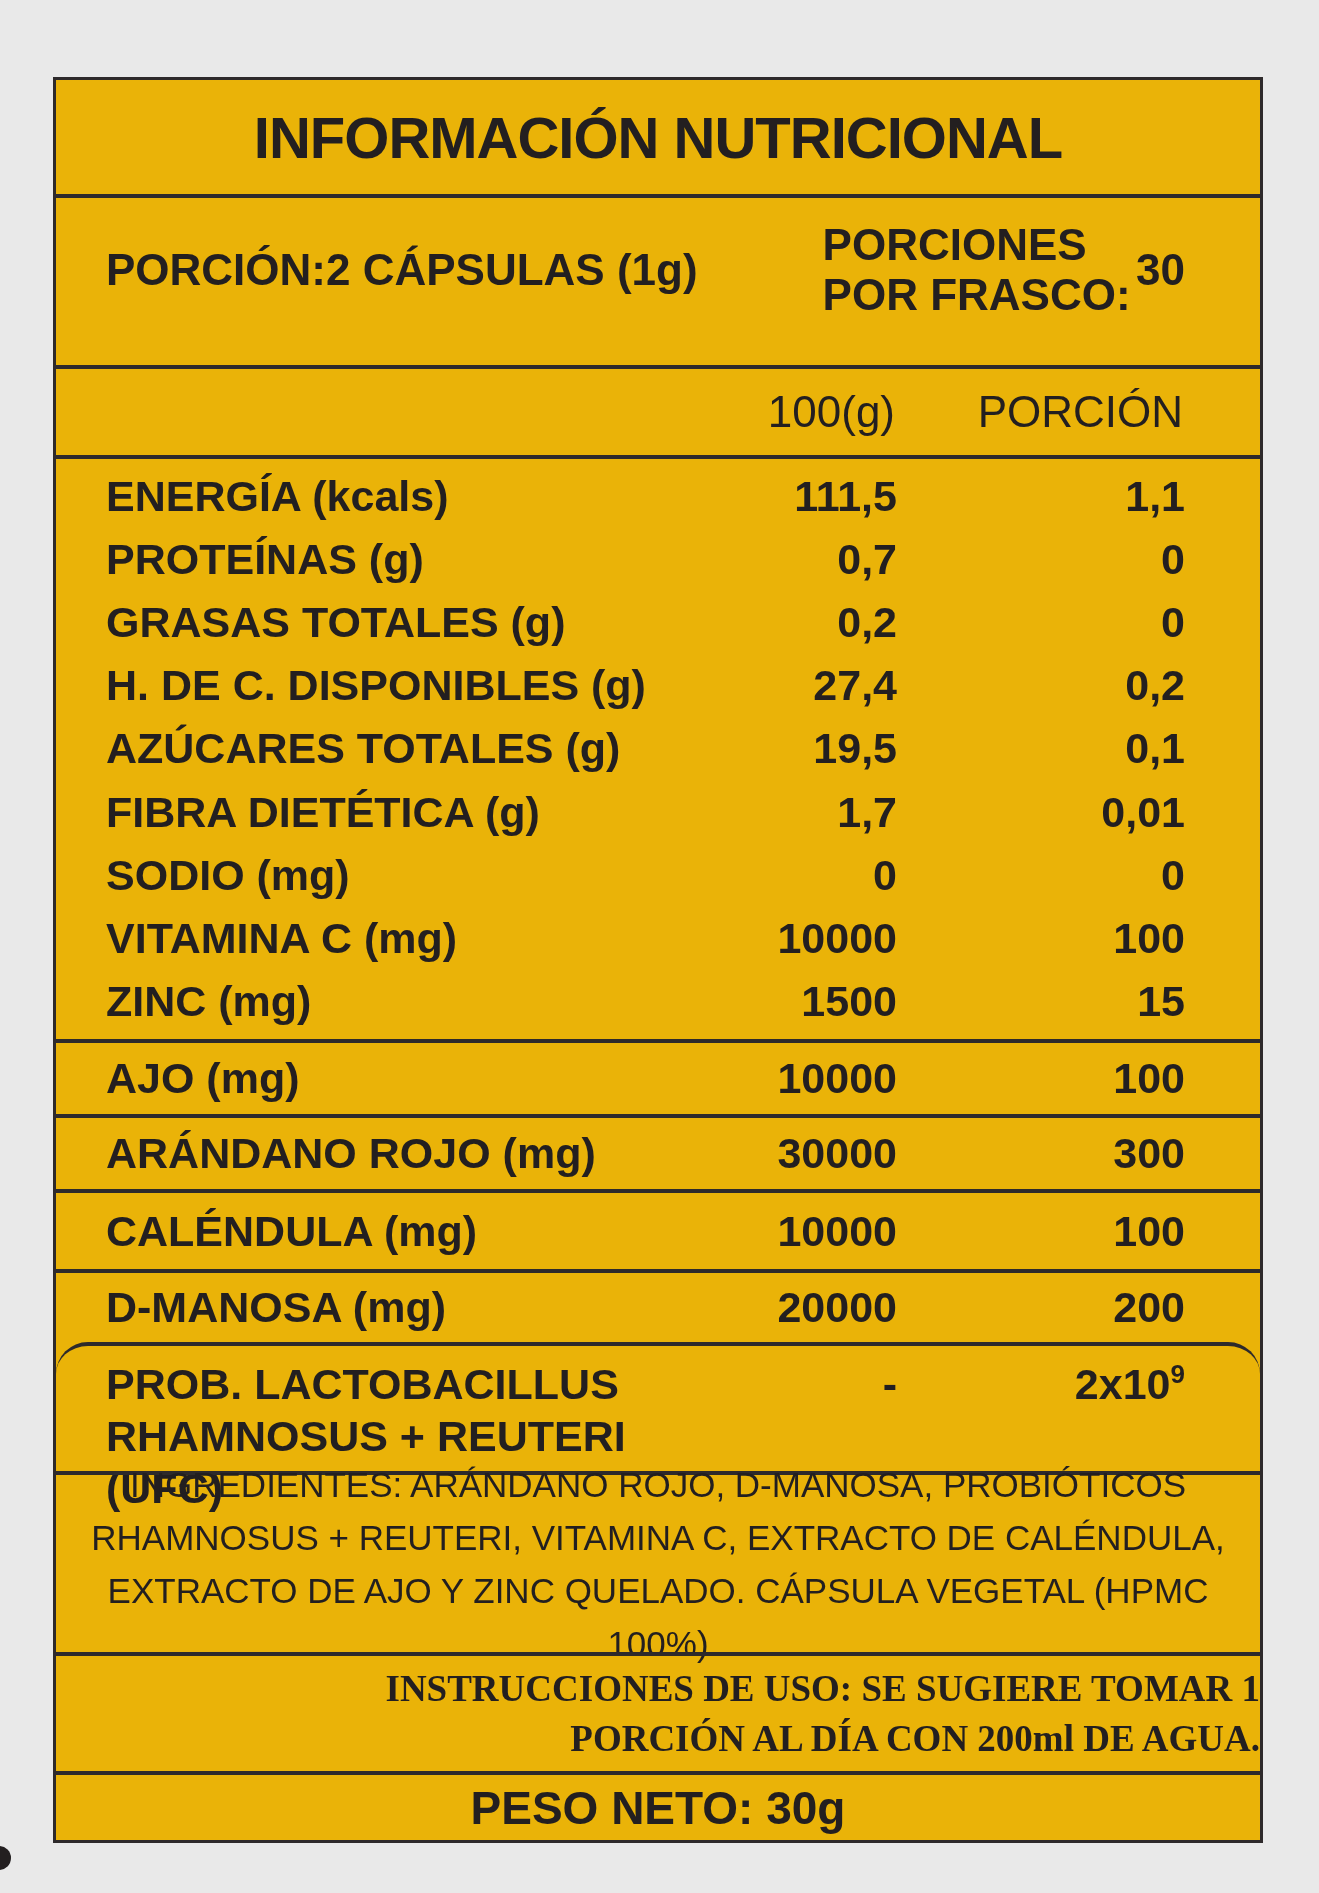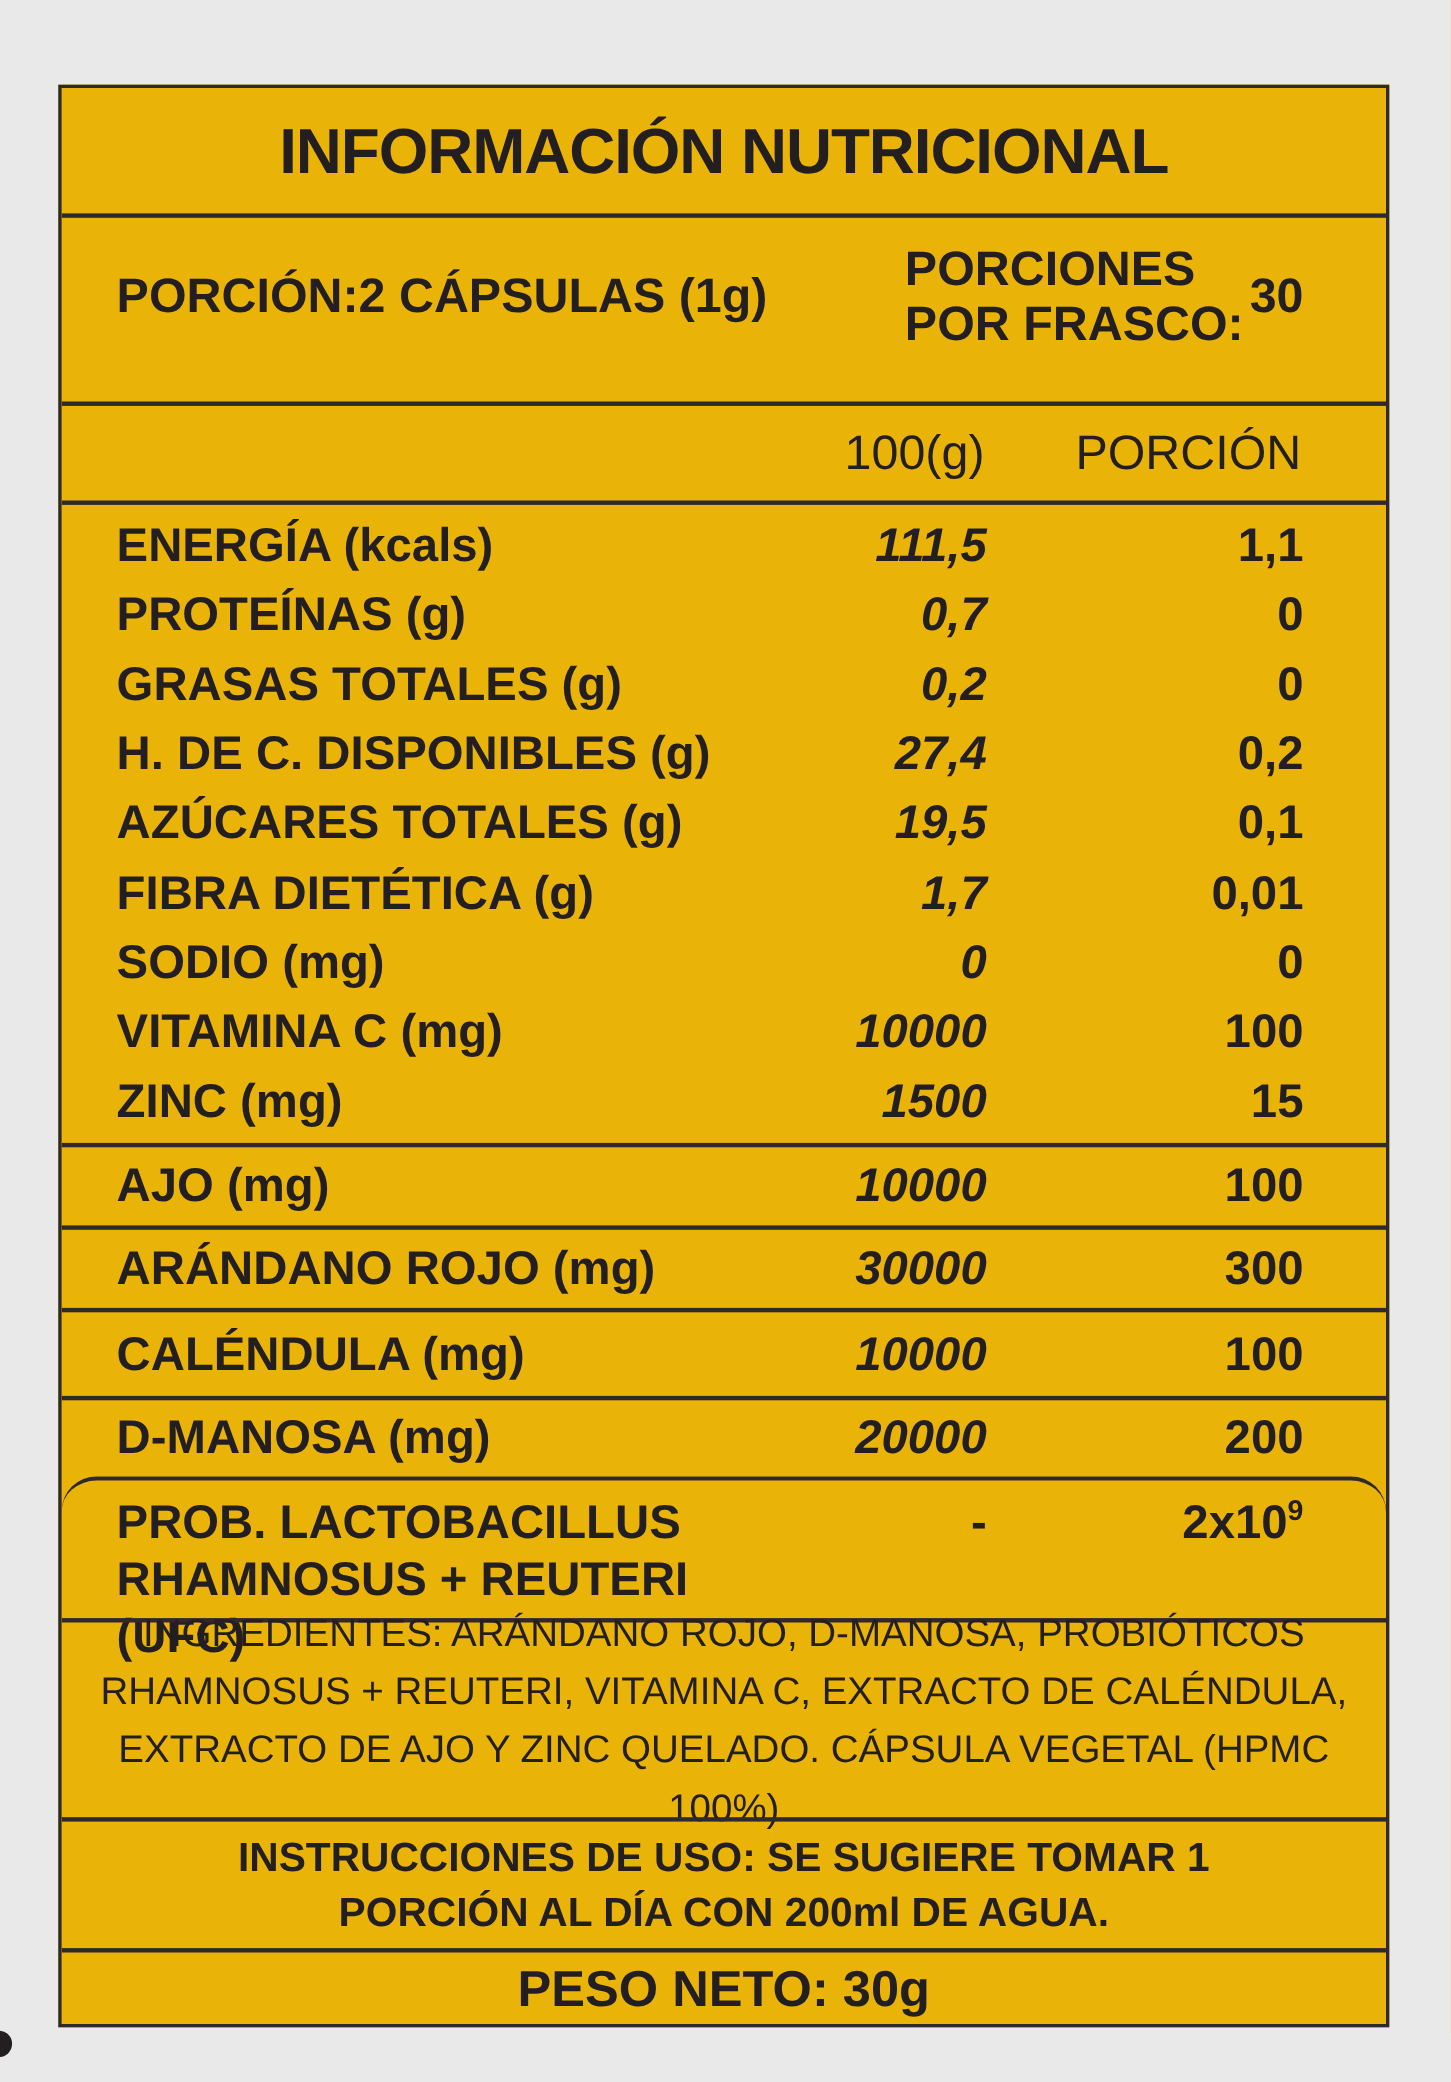--- a/index.html
+++ b/index.html
@@ -29,33 +29,33 @@
   .serving-row{display:flex;align-items:center;padding:0 75px 0 50px;font-size:44px;font-weight:bold;}
   .serving-row .lab{flex:1;text-align:left;}
   .serving-row .val{text-align:left;white-space:nowrap;}
   .sec-colhead{height:90px;display:flex;align-items:center;padding:0 103px 0 50px;font-size:44px;font-weight:normal;margin-top:23px;}
   .sec-colhead .spacer{flex:1;}
   .sec-colhead .h1{width:170px;text-align:right;}
   .sec-colhead .h2{width:288px;text-align:right;margin-right:-26px;}
   .sec-nutrients{height:584px;display:flex;flex-direction:column;justify-content:space-around;padding:6px 0;}
   .nrow{display:flex;align-items:center;padding:0 75px 0 50px;font-size:43px;font-weight:bold;}
   .nrow .lab{flex:1;text-align:left;white-space:nowrap;}
-  .nrow .v1{width:170px;text-align:right;white-space:nowrap;font-style:italic;}
+  .nrow .v1{width:170px;text-align:right;white-space:nowrap;}
   .nrow .v2{width:288px;text-align:right;white-space:nowrap;}
   .sec-active{display:flex;}
   .sec-active .nrow{flex:1;}
   .h75{height:75px;} .h80{height:80px;} .h73{height:73px;}
   .sec-prob{height:129px;border-radius:32px;}
   .prob-row{display:flex;align-items:flex-start;padding:12px 75px 0 50px;font-size:43px;font-weight:bold;}
   .prob-row .lab{flex:1;line-height:52px;text-align:left;}
   .prob-row .v1{width:170px;text-align:right;line-height:52px;}
   .prob-row .v2{width:288px;text-align:right;line-height:52px;white-space:nowrap;}
   .sup{font-size:26px;position:relative;top:-16px;letter-spacing:0;}
   .sec-ingredients{height:181px;display:flex;flex-direction:column;justify-content:center;text-align:center;font-size:35px;font-weight:normal;line-height:53px;padding:16px 8px;}
-  .sec-instructions{height:119px;display:flex;flex-direction:column;justify-content:center;text-align:center;font-size:37px;font-weight:bold;line-height:50px;}
+  .sec-instructions{height:119px;display:flex;flex-direction:column;justify-content:center;text-align:right;font-size:37px;font-weight:bold;line-height:50px;font-family:Liberation Serif, serif;}
   .sec-peso{flex:1;display:flex;align-items:center;justify-content:center;font-size:46px;font-weight:bold;}
   .corner-dot{
     position:absolute;left:-13px;top:1846px;
     width:24px;height:24px;border-radius:50%;
     background:#231f20;
   }
 </style>
 </head>
 <body>
 

